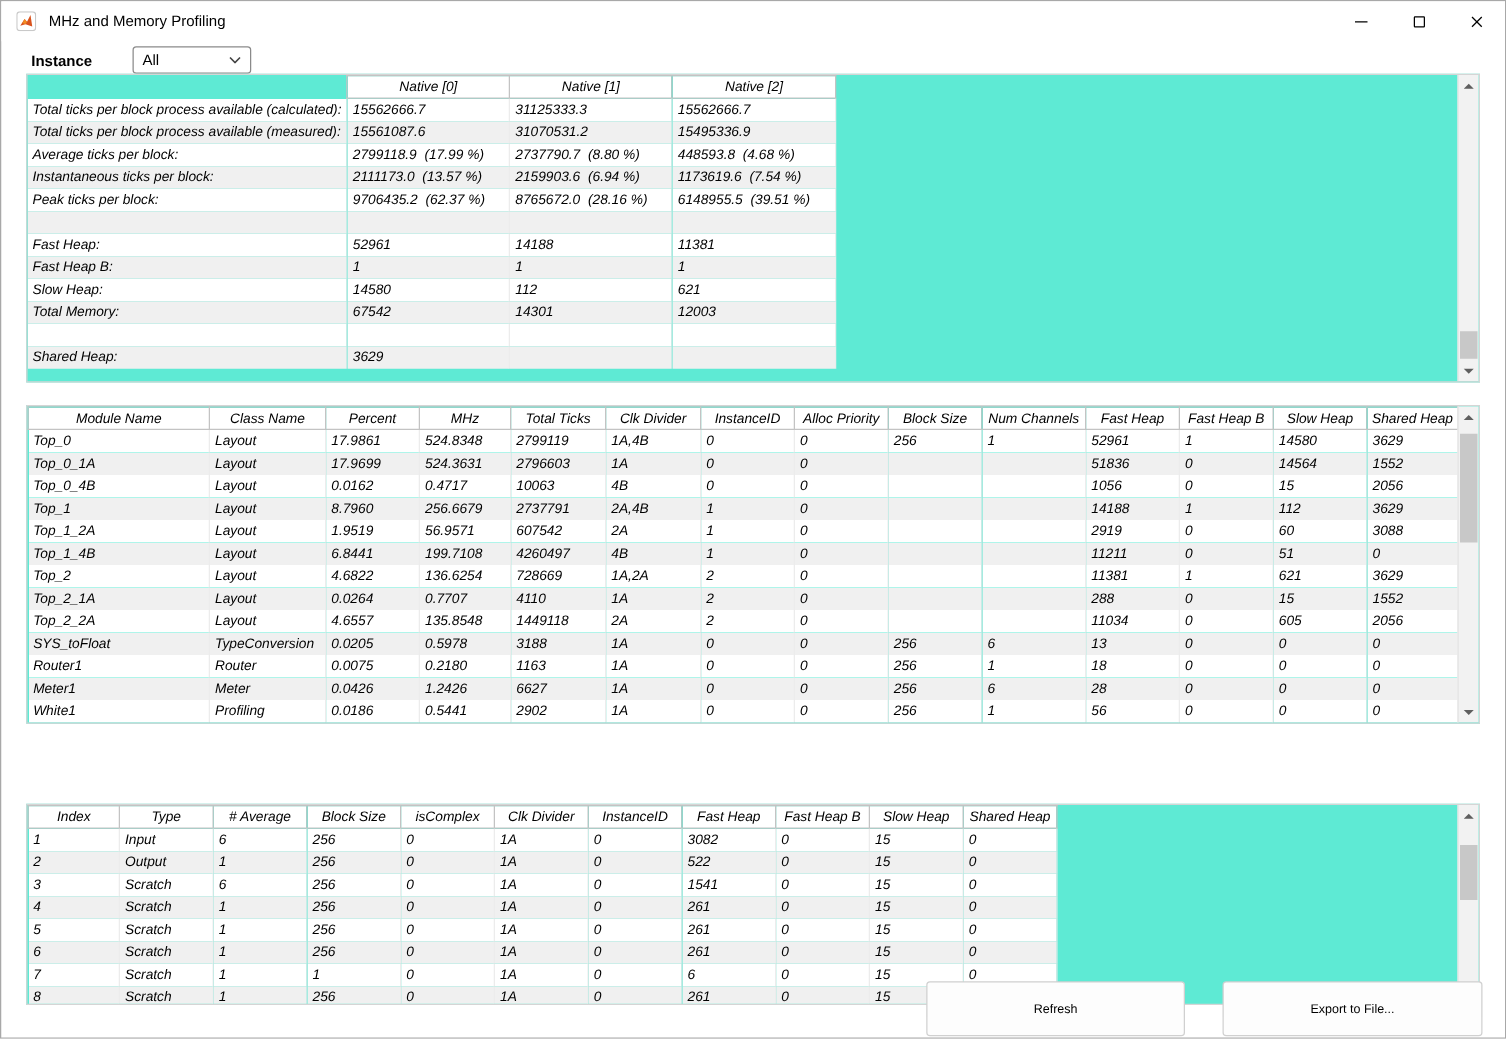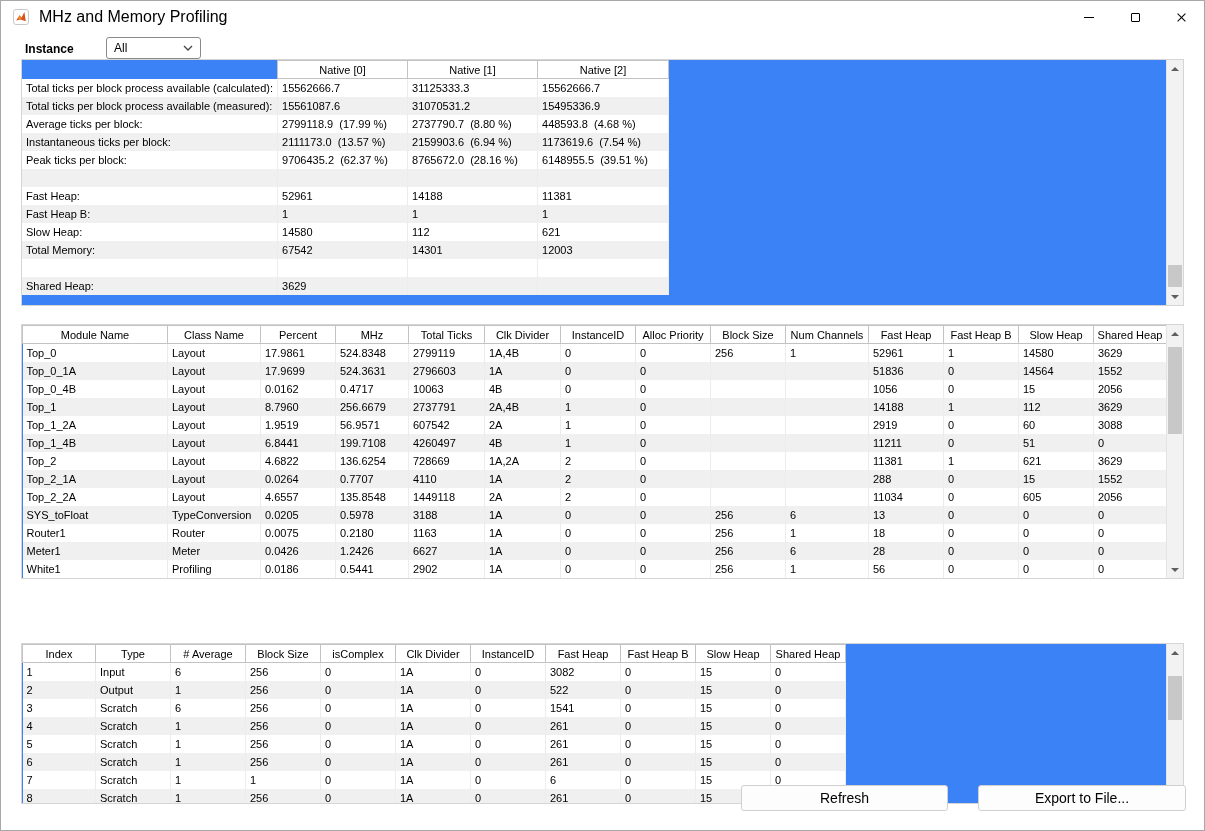--- a/index.html
+++ b/index.html
@@ -5,56 +5,56 @@
   * { box-sizing: border-box; }
   html, body { margin: 0; padding: 0; background: #e9e9e9; }
   .window {
     position: relative; width: 1205px; height: 831px;
     background: #ffffff; border: 1px solid #a8a8a8; overflow: hidden;
     font-family: "Liberation Sans", "DejaVu Sans", sans-serif; color: #000;
   }
   
   .titlebar { position: absolute; top: 0; left: 0; right: 0; height: 32px; display: flex; align-items: center; background: #ffffff; }
   .app-icon { margin-left: 12px; width: 16px; height: 16px; flex: 0 0 auto; }
-  .title-text { margin-left: 10px; font-size: 16px; }
+  .title-text { margin-left: 10px; font-size: 12px; }
   .win-controls { margin-left: auto; display: flex; height: 32px; }
   .win-btn { width: 46px; height: 32px; display: flex; align-items: center; justify-content: center; cursor: default; }
   .glyph-min { width: 10px; height: 0; border-top: 1px solid #000; display: block; }
   .glyph-max { width: 9px; height: 9px; border: 1px solid #000; border-radius: 1px; display: block; }
   .glyph-close { position: relative; width: 11px; height: 11px; display: block; }
   .glyph-close::before, .glyph-close::after { content: ""; position: absolute; left: 5px; top: 0; width: 1px; height: 11px; background: #000; }
   .glyph-close::before { transform: rotate(45deg); }
   .glyph-close::after { transform: rotate(-45deg); }
   
   .toolbar-label { position: absolute; left: 24px; top: 41px; font-size: 12px; font-weight: bold; }
   .dropdown { position: absolute; left: 105px; top: 36px; width: 95px; height: 22px; border: 1px solid #8a8a8a; border-radius: 3px; background: #fff; display: flex; align-items: center; padding: 0 7px; }
   .dropdown .val { font-size: 12px; font-weight: normal; flex: 1; }
   
-  .panel { position: absolute; background: #3b82f6; border: 1px solid #d5d5d5; overflow: hidden; }
+  .panel { position: absolute; background: #5eead4; border: 1px solid #d5d5d5; overflow: hidden; font-style: italic; }
   #panel-summary { left: 20px; top: 58px; width: 1163px; height: 247px; }
   #panel-modules { left: 20px; top: 323px; width: 1163px; height: 255px; }
   #panel-buffers { left: 20px; top: 596px; width: 1163px; height: 161px; margin-top: 46px; }
   
   table.grid { border-collapse: collapse; table-layout: fixed; font-size: 11px; }
   table.grid th { font-weight: normal; height: 18px; padding: 0 3px; border: 1px solid #c3c3c3; background: #fff; text-align: center; overflow: hidden; white-space: nowrap; }
   table.grid th.empty-th { border: none; background: transparent; }
   table.grid td { height: 18px; padding: 0 4px; border-right: 1px solid #ececec; overflow: hidden; white-space: pre; }
   table.grid tbody tr:nth-child(even) { background: #f0f0f0; }
   table.grid tbody tr:nth-child(odd) { background: #ffffff; }
   
   .vscroll { position: absolute; top: 0; right: 0; bottom: 0; width: 17px; background: #f2f2f2; border-left: 1px solid #e4e4e4; }
   .sb-btn { position: absolute; left: 0; width: 16px; height: 17px; display: flex; align-items: center; justify-content: center; }
   .sb-btn.up { top: 0; }
   .sb-btn.down { bottom: 0; }
   .arr { width: 0; height: 0; border-left: 4px solid transparent; border-right: 4px solid transparent; display: block; }
   .arr.up { border-bottom: 4px solid #5f5f5f; }
   .arr.down { border-top: 4px solid #5f5f5f; }
   .sb-thumb { position: absolute; left: 1px; width: 14px; background: #c8c8c8; }
   
-  .btn { position: absolute; height: 26px; background: #fdfdfd; border: 1px solid #d0d0d0; border-radius: 3px; font-size: 14px; display: flex; align-items: center; justify-content: center; cursor: default; }
+  .btn { position: absolute; height: 44px; background: #fdfdfd; border: 1px solid #d0d0d0; border-radius: 3px; font-size: 10px; display: flex; align-items: center; justify-content: center; cursor: default; }
   #btn-refresh { left: 740px; top: 784px; width: 207px; }
   #btn-export { left: 977px; top: 784px; width: 208px; }
 </style>
 </head>
 <body>
 
 <div class="window">
 
   <div class="titlebar">
     <svg class="app-icon" viewBox="0 0 16 16">

